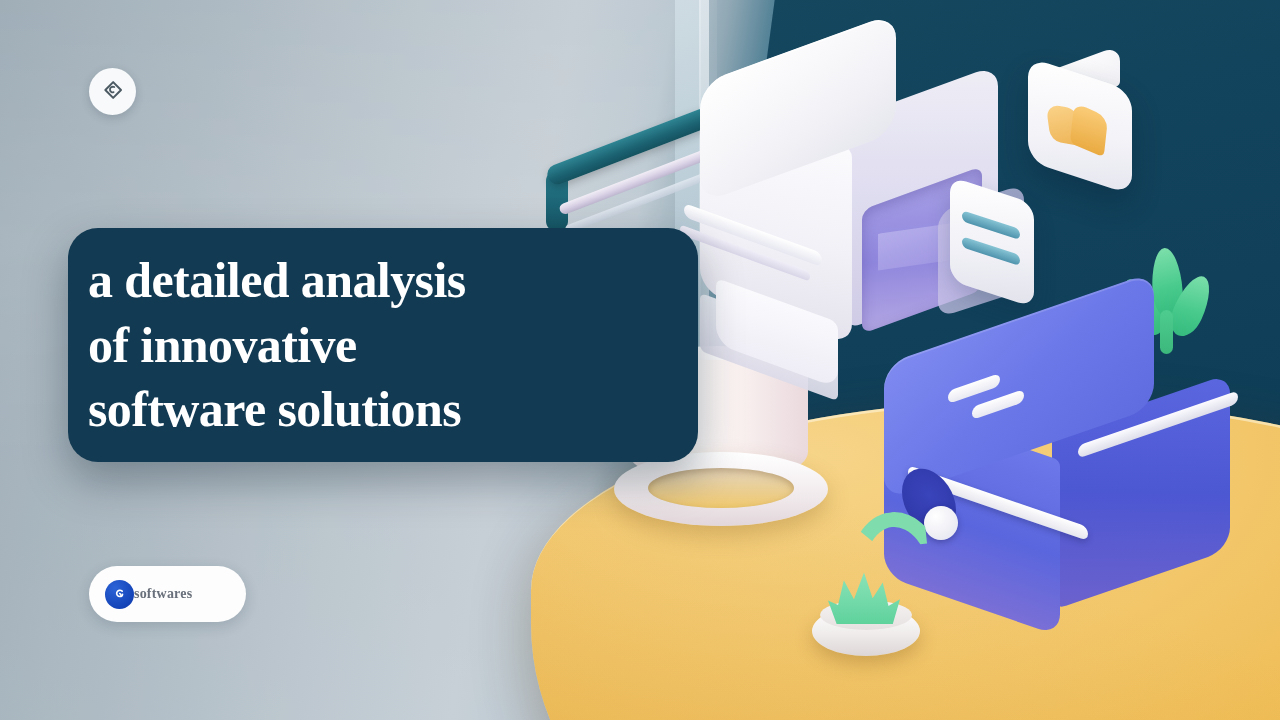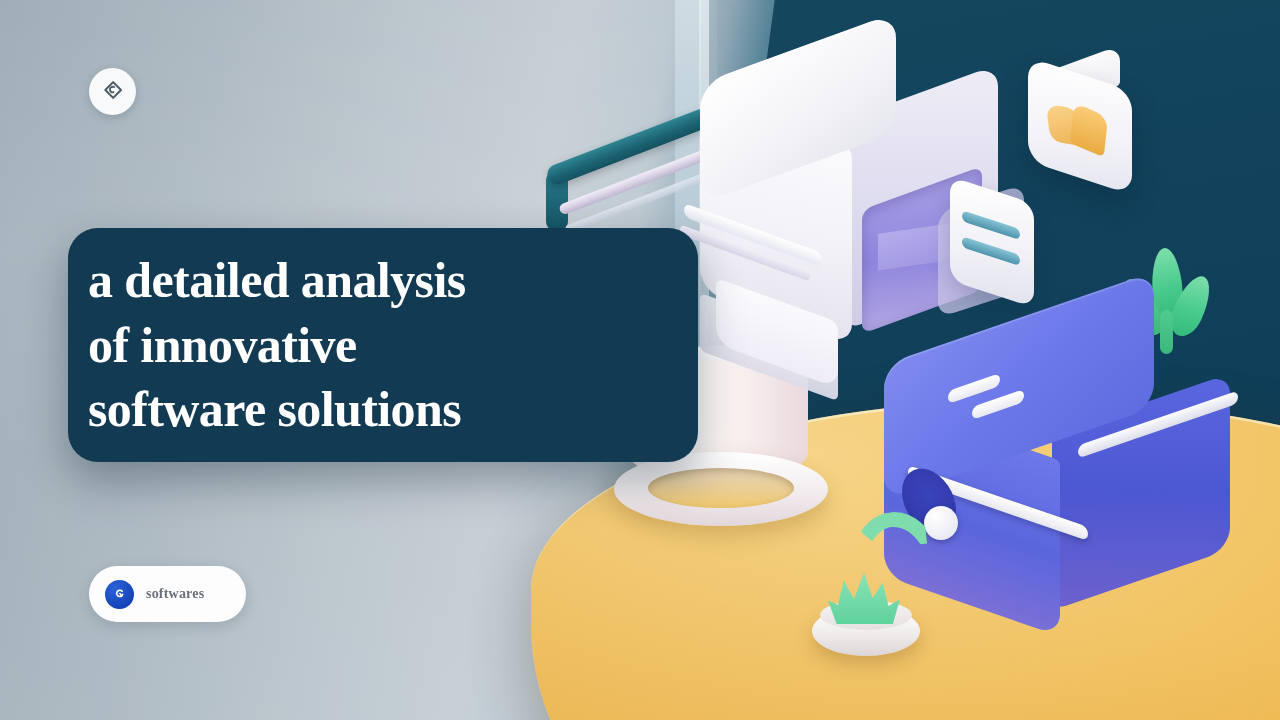--- a/index.html
+++ b/index.html
@@ -422,21 +422,20 @@
 
   
   .brand-pill {
     position:absolute; left:89px; top:566px;
     width:157px; height:56px;
     border-radius:28px;
     background:#fdfdfd;
     box-shadow:0 4px 14px rgba(20,40,60,.16);
     display:flex; align-items:center;
     padding:0 16px;
-    gap:12px;
   }
   .brand-mark {
     width:29px; height:29px;
     border-radius:50%;
     background:radial-gradient(circle at 34% 28%, #2b63d6, #1444b8 70%, #0f3aa6);
     display:flex; align-items:center; justify-content:center;
     flex:0 0 auto;
   }
   .brand-word {
     font-size:14px;

